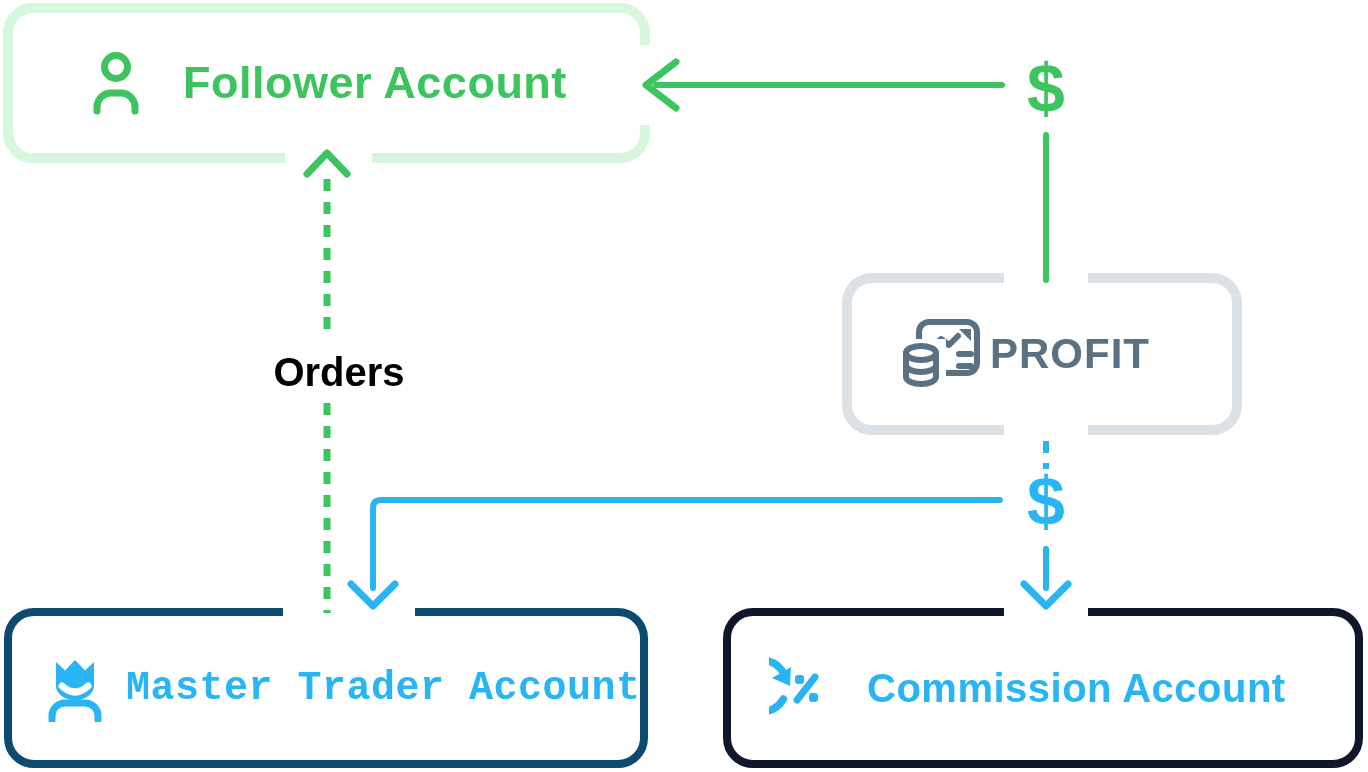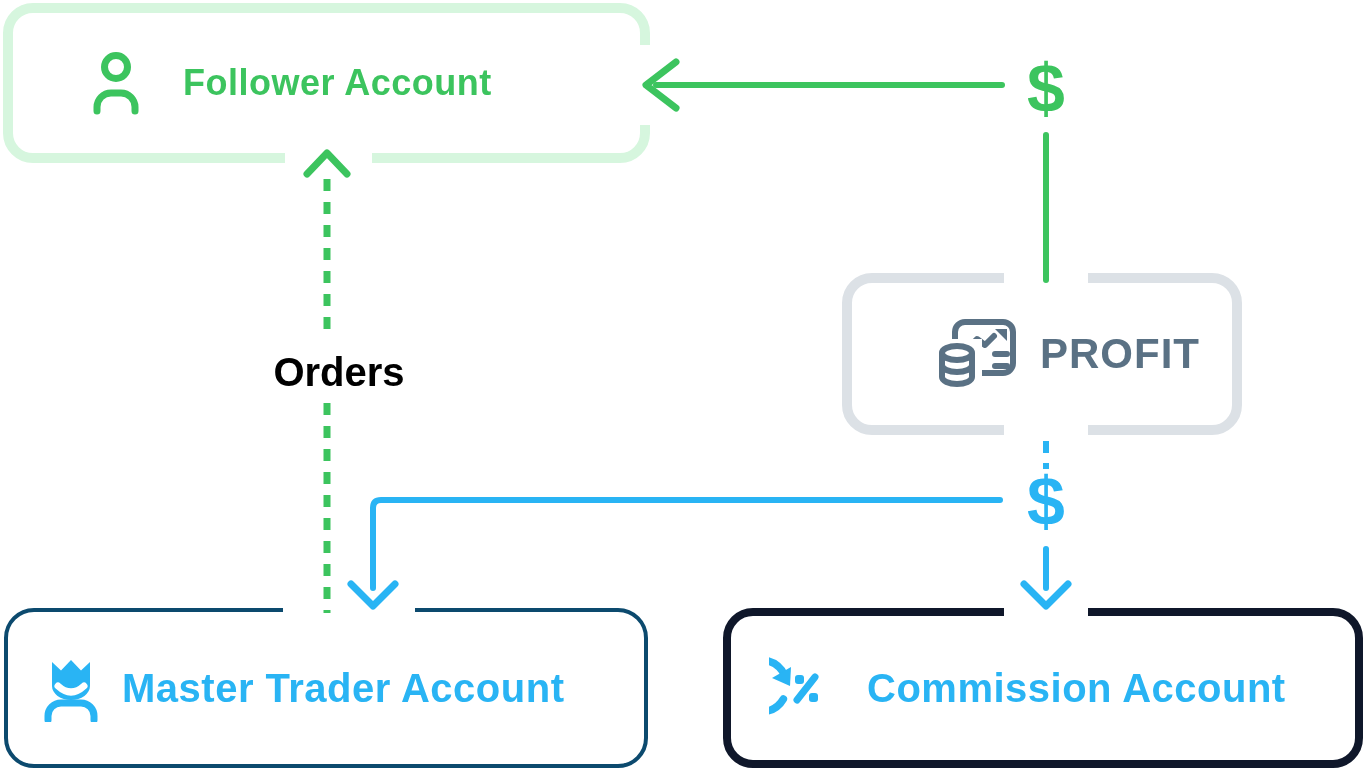--- a/index.html
+++ b/index.html
@@ -7,24 +7,24 @@
     position:relative;width:1368px;height:772px;background:#ffffff;
     font-family:"Liberation Sans",sans-serif;overflow:hidden;
   }
   
   .node{
     position:absolute;box-sizing:border-box;background:#ffffff;
     border-radius:30px;display:flex;align-items:center;z-index:1;
   }
   .node .label{font-weight:700;letter-spacing:.5px;white-space:nowrap;}
   .node-follower{left:3px;top:3px;width:647px;height:160px;border:10px solid #d6f6de;padding-left:80px;gap:44px;}
-  .node-follower .label{color:#3cc45e;font-size:36px;}
-  .node-profit{left:842px;top:273px;width:400px;height:162px;border:10px solid #dce1e6;padding-left:84px;gap:24px;}
+  .node-follower .label{color:#3cc45e;font-size:45px;}
+  .node-profit{left:842px;top:273px;width:400px;height:162px;border:10px solid #dce1e6;padding-left:48px;gap:10px;}
   .node-profit .label{color:#5a7184;font-size:42px;letter-spacing:1px;}
-  .node-master{left:4px;top:608px;width:644px;height:160px;border:4px solid #0c4a6e;padding-left:34px;gap:22px;}
+  .node-master{left:4px;top:608px;width:644px;height:160px;border:8px solid #0c4a6e;padding-left:34px;gap:22px;font-family:Liberation Mono, monospace;}
   .node-master .label{color:#29b4f4;font-size:40px;}
   .node-commission{left:723px;top:608px;width:640px;height:160px;border:8px solid #0f172a;padding-left:38px;gap:26px;}
   .node-commission .label{color:#29b4f4;font-size:40px;}
   .icon{display:flex;align-items:center;justify-content:center;flex:0 0 auto;}
 
   
   .gap{position:absolute;background:#ffffff;z-index:2;}
   .gap-follower-bottom{left:285px;top:149px;width:87px;height:18px;}
   .gap-follower-right{left:636px;top:45px;width:18px;height:80px;}
   .gap-profit-top{left:1004px;top:269px;width:84px;height:18px;}

